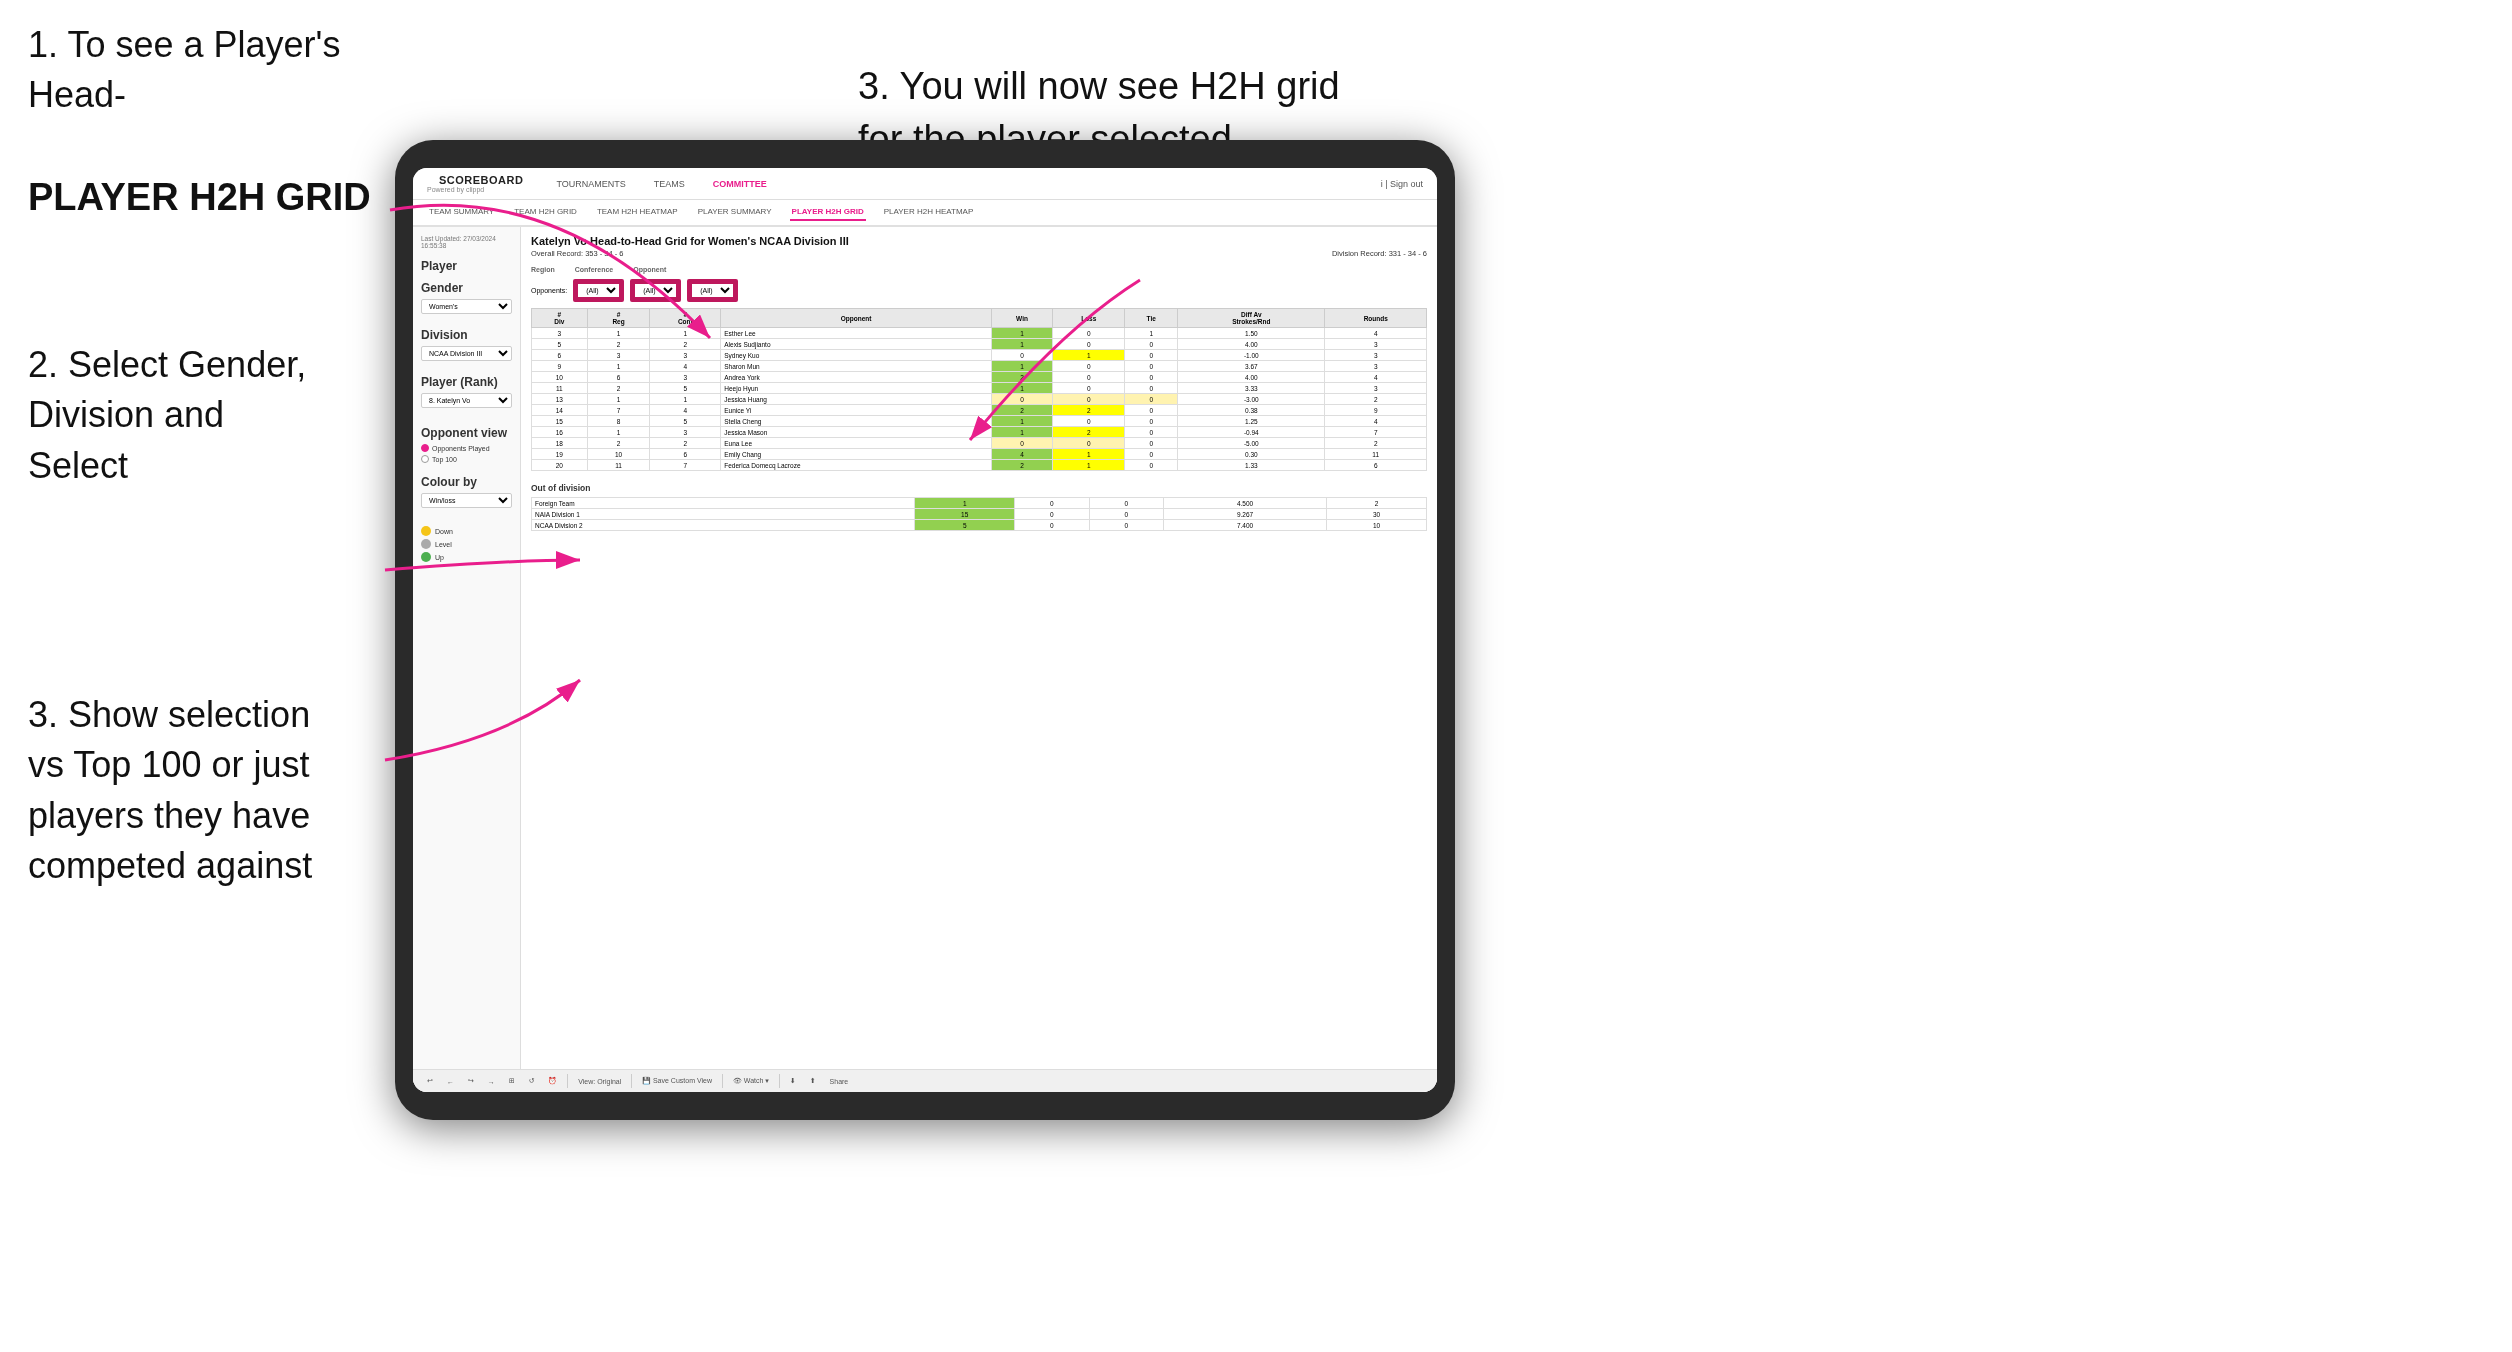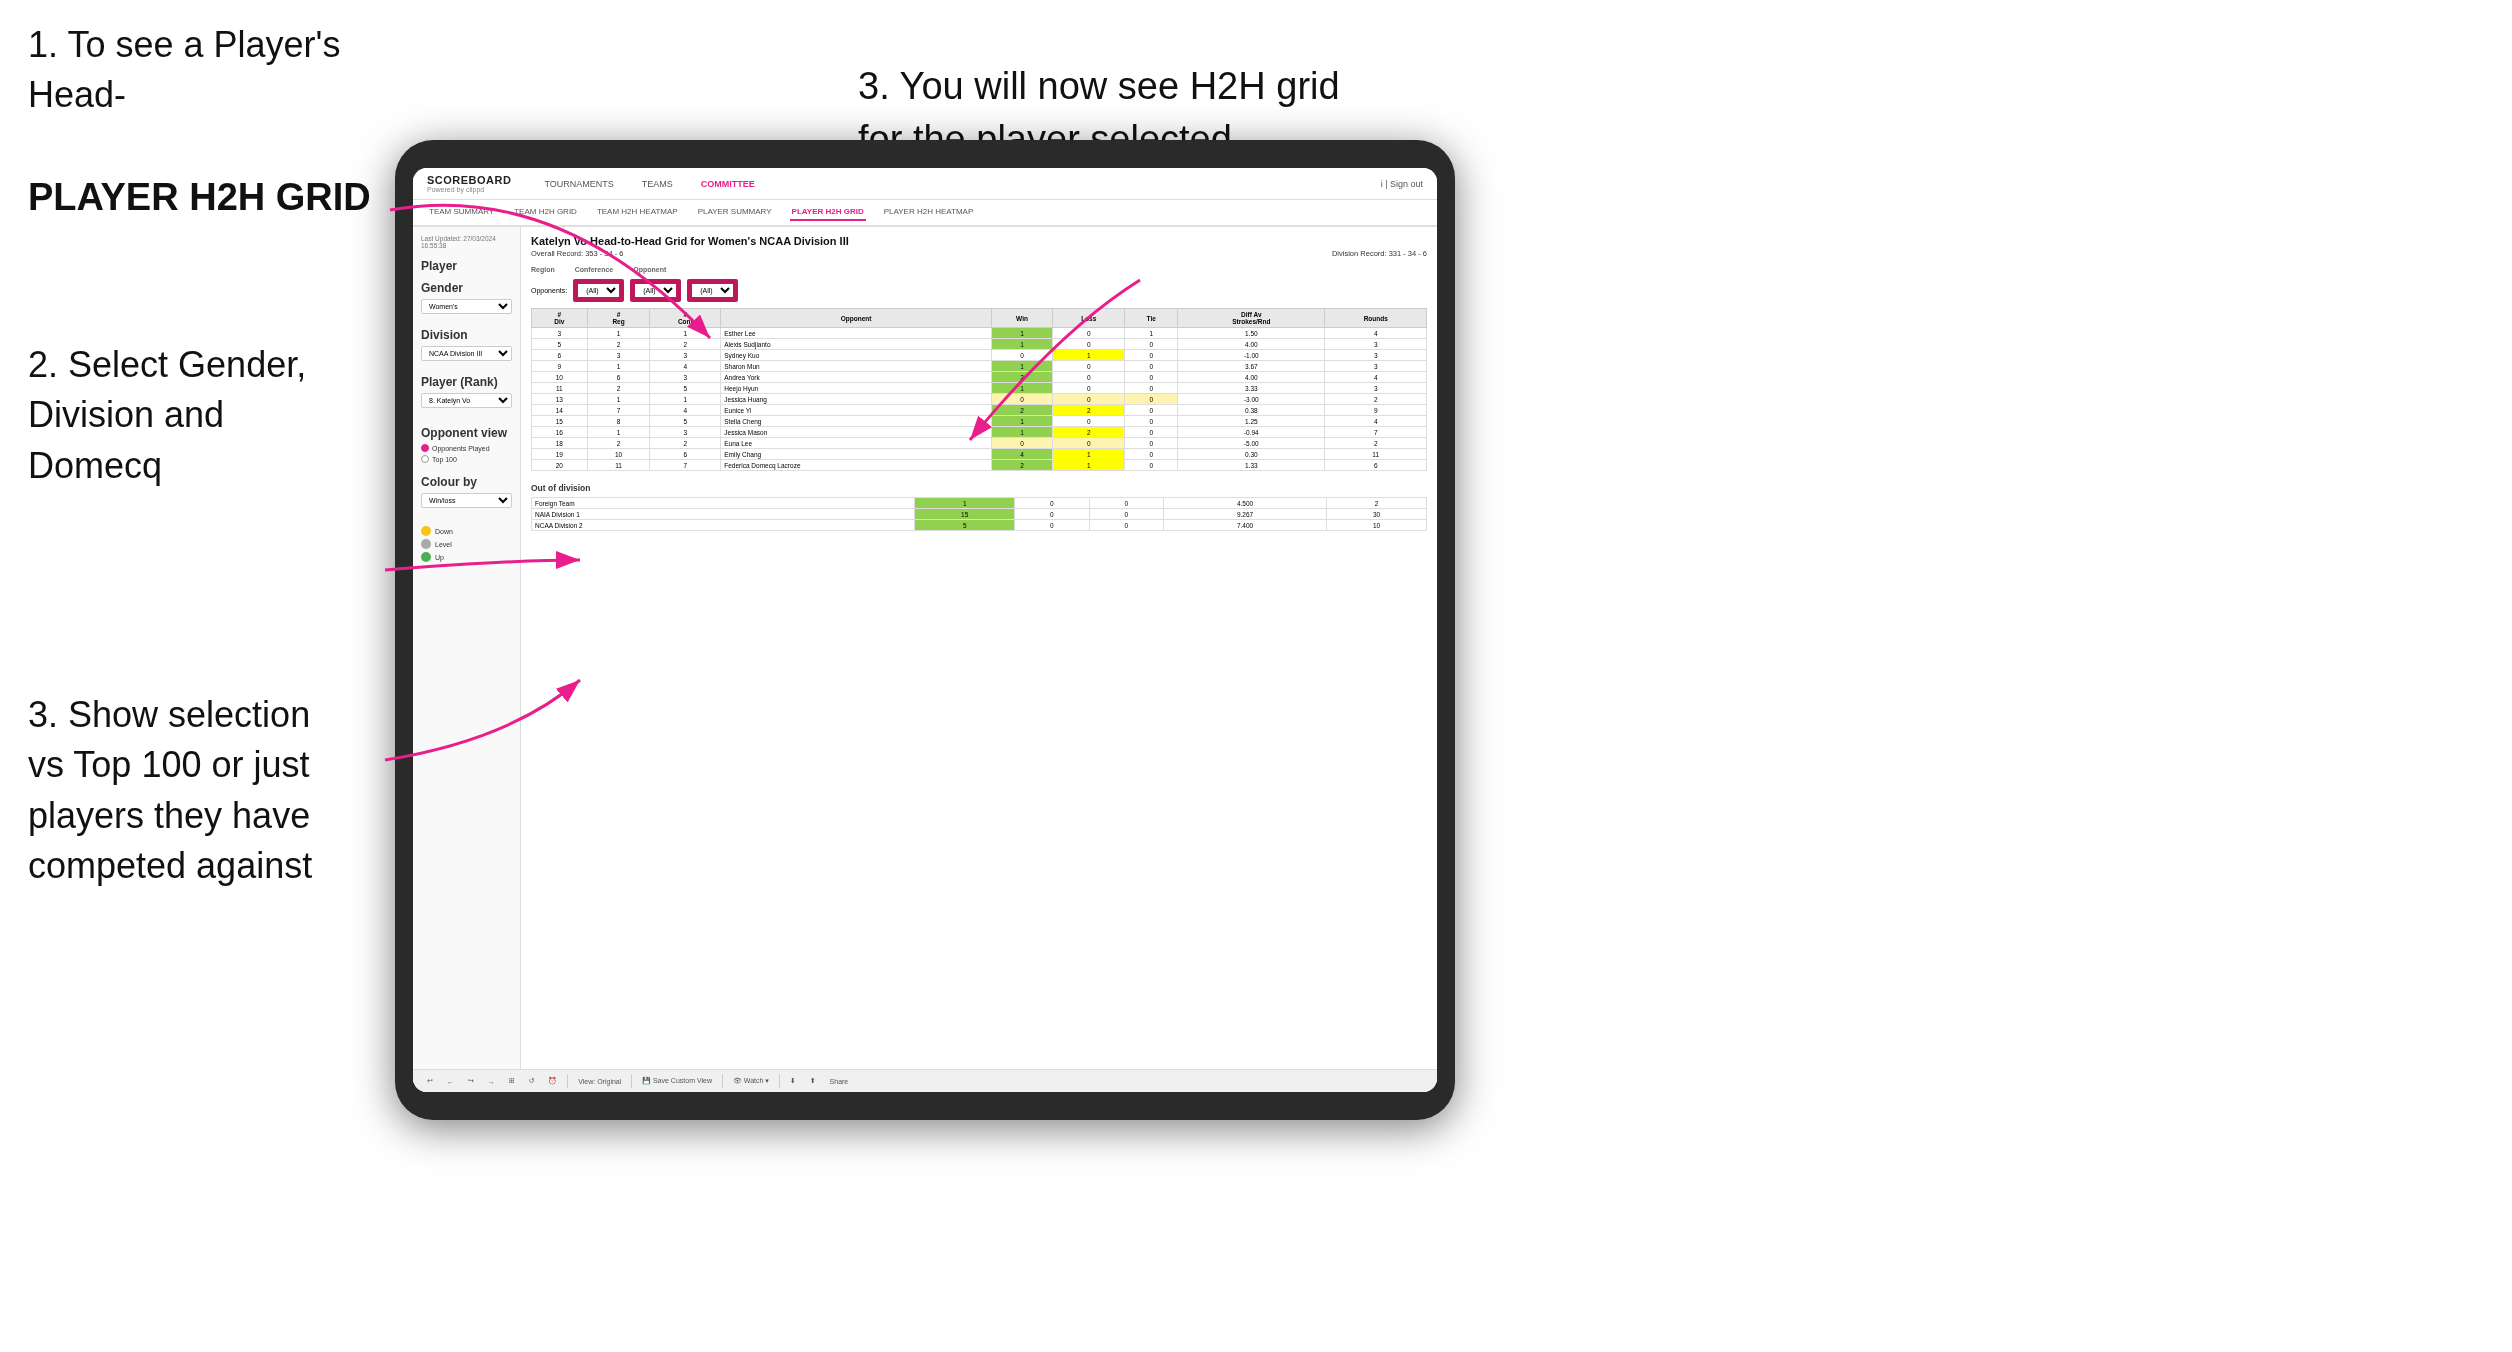--- a/index.html
+++ b/index.html
@@ -66,20 +66,21 @@
       display: flex;
       flex-direction: column;
       margin-right: 10px;
     }
 
     .logo-text {
       font-size: 11px;
       font-weight: 900;
       color: #222;
       letter-spacing: 0.5px;
+      margin-left: 12px;
     }
 
     .logo-sub {
       font-size: 7px;
       color: #888;
     }
 
     .nav-item {
       font-size: 9px;
       color: #555;
@@ -350,21 +351,21 @@
 
 <div class="instruction-block" id="instr1">
   <span>1. To see a Player's Head-</span><br>
   <br>
   <span class="bold">PLAYER H2H GRID</span>
 </div>
 
 <div class="instruction-block" id="instr2">
   <span>2. Select Gender,</span><br>
   <span>Division and</span><br>
-  <span>Domecq</span>
+  <span>Select</span>
 </div>
 
 <div class="instruction-block" id="instr3-top" style="top:60px;left:850px;width:560px;font-size:38px;">
   <span>3. You will now see H2H grid</span><br>
   <span>for the player selected</span>
 </div>
 
 <div class="instruction-block" id="instr3-bottom" style="top:690px;left:20px;width:390px;">
   <span>3. Show selection</span><br>
   <span>vs Top 100 or just</span><br>

